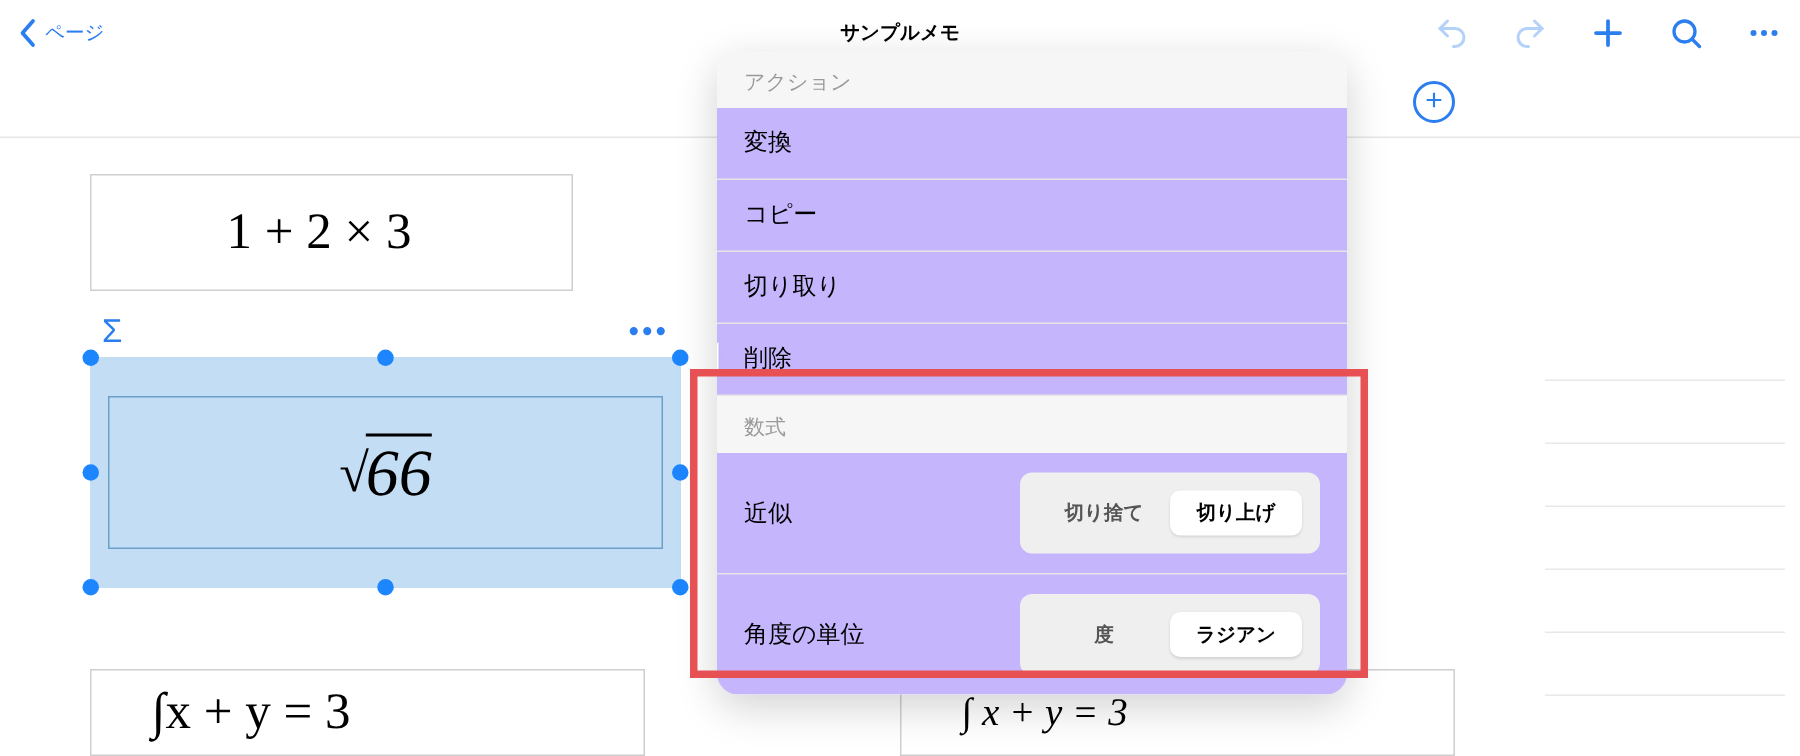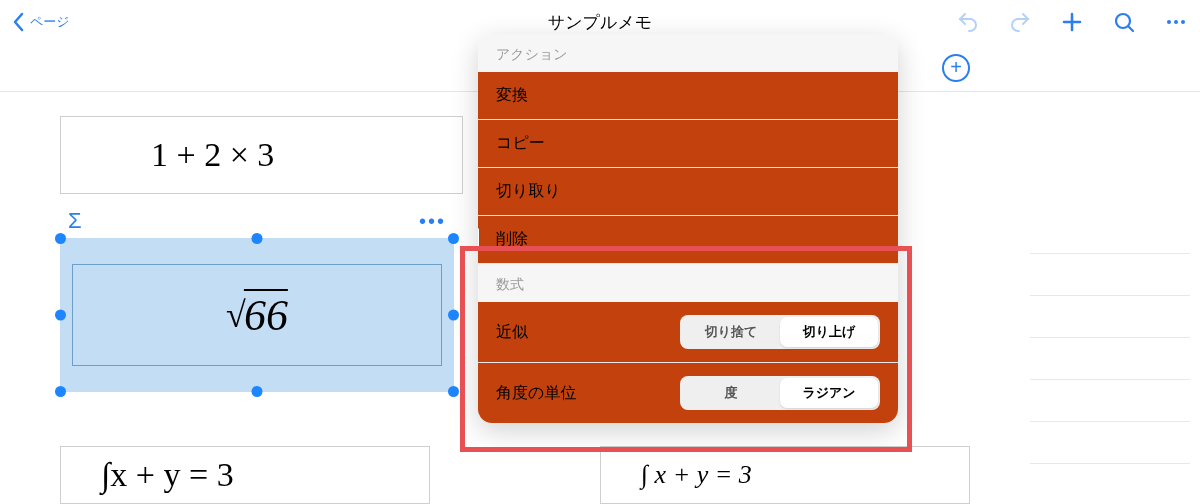--- a/index.html
+++ b/index.html
@@ -17,21 +17,21 @@
     height: 44px;
     display: flex;
     align-items: center;
     padding: 0 12px;
     position: relative;
   }
   .back-btn { display: flex; align-items: center; color: #2b7ef0; font-size: 13px; }
   .back-btn svg { width: 14px; height: 20px; margin-right: 4px; }
   .title {
     position: absolute; left: 50%; transform: translateX(-50%);
-    font-weight: 400; font-size: 17px; color: #000;
+    font-weight: 700; font-size: 13px; color: #000;
   }
   .header-right {
     margin-left: auto; display: flex; align-items: center; gap: 28px;
     color: #2b7ef0;
   }
   .header-right .icon { width: 24px; height: 24px; display: flex; align-items: center; justify-content: center; }
 
   
   .toolbar {
     height: 48px; display: flex; align-items: center; justify-content: center;
@@ -104,33 +104,33 @@
     position: absolute; left: 478px; top: 34px; width: 420px;
     background: #fff; border-radius: 14px; box-shadow: 0 8px 28px rgba(0,0,0,0.18);
     overflow: hidden; z-index: 50;
   }
   .popover .section-header {
     padding: 12px 18px 8px; font-size: 14px; color: #9a9a9a; background: #f6f6f7;
   }
   .popover .row {
     padding: 13px 18px; font-size: 16px; color: #000;
     border-bottom: 0.5px solid #e6e6e6; display: flex; align-items: center; justify-content: space-between;
-    background: #c2410c;
+    background: #c4b5fd;
   }
   .popover .row:last-child { border-bottom: none; }
   .popover .arrow {
     position: absolute; left: -9px; top: 194px; width: 0; height: 0;
     border-top: 10px solid transparent; border-bottom: 10px solid transparent;
     border-right: 10px solid #fff;
     filter: drop-shadow(-2px 0 2px rgba(0,0,0,0.08));
   }
 
   
   .segmented {
-    display: flex; background: #efefef; border-radius: 8px; padding: 2px; font-size: 13px;
+    display: flex; background: #efefef; border-radius: 8px; padding: 12px; font-size: 13px;
     width: 200px;
   }
   .segmented .seg {
     flex: 1; text-align: center; padding: 6px 0; font-weight: 600; color: #555;
   }
   .segmented .seg.active {
     background: #fff; border-radius: 7px; box-shadow: 0 1px 2px rgba(0,0,0,0.12); color: #000;
   }
 
   
@@ -235,21 +235,21 @@
         </svg>
     </div>
   </div>
   <div class="add-circle">
     <span>+</span>
   </div>
 </div>
 
 <div class="canvas">
 
-  <div class="math-box" style="width:403px">
+  <div class="math-box" style="width:322px">
     <span>1 + 2 × 3</span>
   </div>
 
   <div class="sigma-row">
     <span class="sigma">Σ</span>
     <span class="dots">•••</span>
   </div>
 
   <div class="selected-block">
     <div class="outer">

